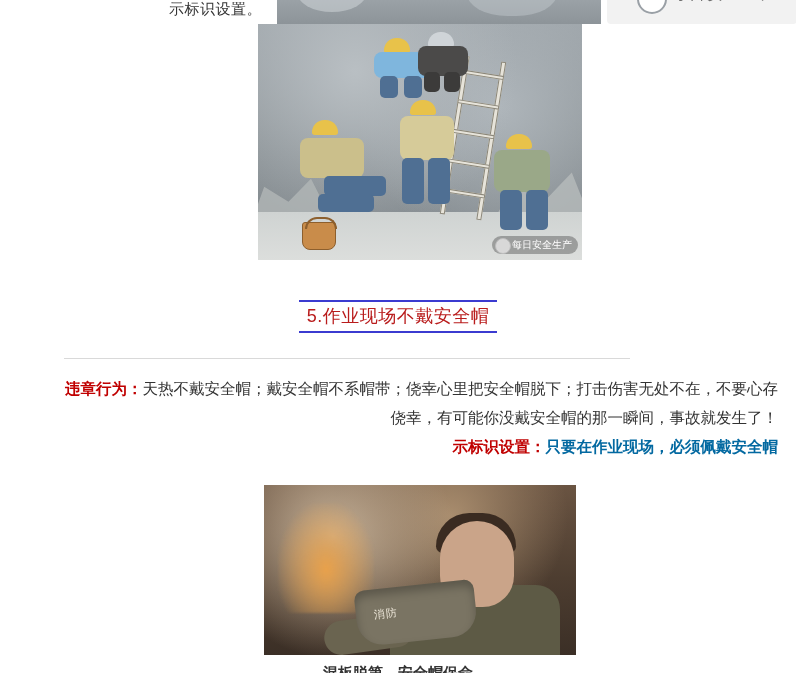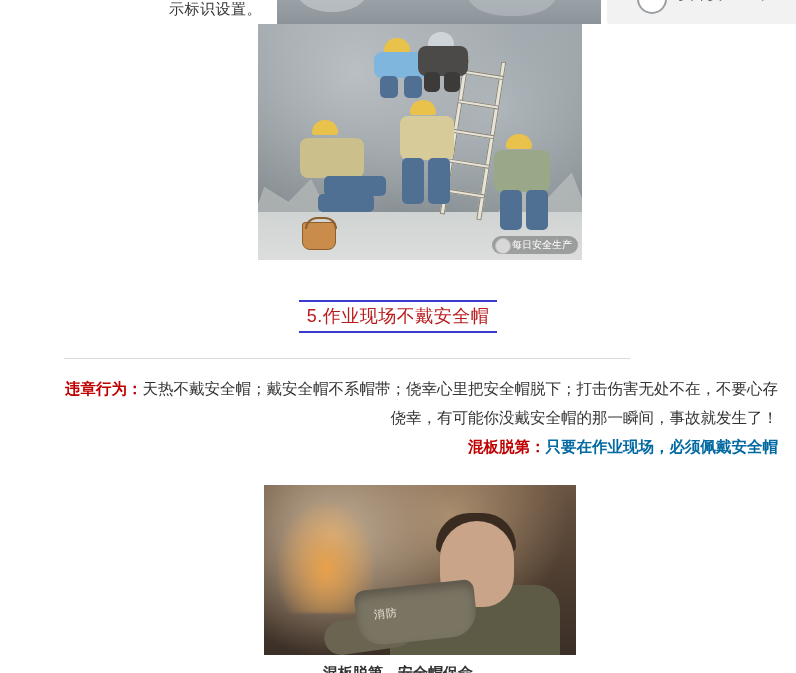--- a/index.html
+++ b/index.html
@@ -439,21 +439,21 @@
     <span class="inner">5.作业现场不戴安全帽</span>
   </div>
 
   <div class="divider"></div>
 
   <div class="body-block">
     <p class="para">
       <span class="lbl">违章行为：</span><span>天热不戴安全帽；戴安全帽不系帽带；侥幸心里把安全帽脱下；打击伤害无处不在，不要心存侥幸，有可能你没戴安全帽的那一瞬间，事故就发生了！</span>
     </p>
     <p class="reminder">
-      <span class="lbl">混板脱第：</span><span class="rtext">只要在作业现场，必须佩戴安全帽</span>
+      <span class="lbl">示标识设置：</span><span class="rtext">只要在作业现场，必须佩戴安全帽</span>
     </p>
   </div>
 
   <div class="photo">
     <div class="smoke"></div>
     <div class="flame"></div>
     <div class="soldier-body"></div>
     <div class="soldier-hair"></div>
     <div class="soldier-head"></div>
     <div class="arm"></div>

